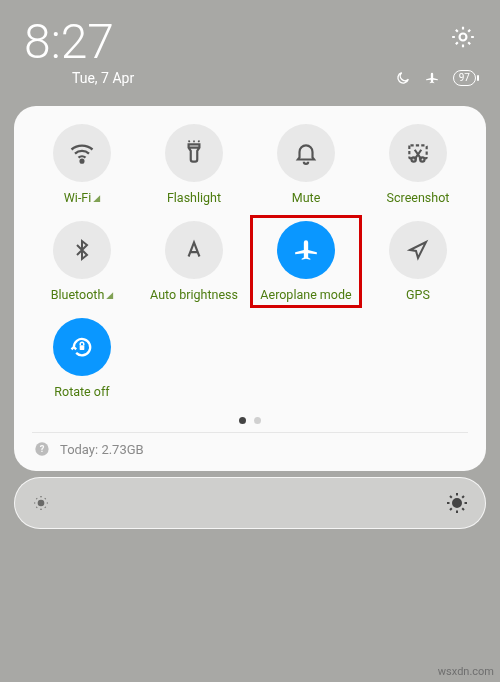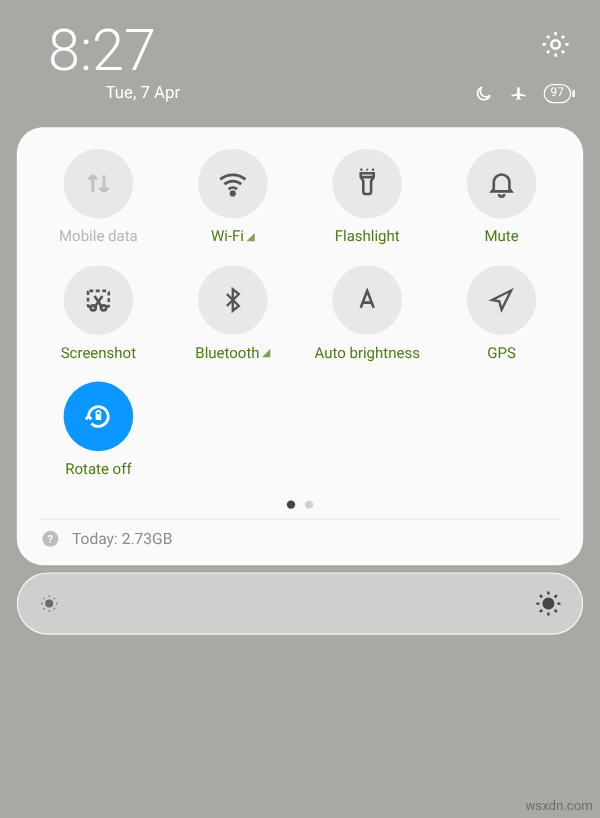--- a/index.html
+++ b/index.html
@@ -1,17 +1,17 @@
 <!DOCTYPE html>
 <html><head>
 <meta charset="utf-8">
 <style>
   * { box-sizing: border-box; margin: 0; padding: 0; font-family: -apple-system, BlinkMacSystemFont, "Segoe UI", Roboto, sans-serif; }
   body { width: 500px; height: 682px; background: #a8a8a5; overflow: hidden; position: relative; }
-  .status-top { padding: 18px 24px 12px 40px; color: #fff; text-align: right; }
+  .status-top { padding: 18px 24px 12px 24px; color: #fff; text-align: right; }
   .status-row1 { display: flex; justify-content: space-between; align-items: flex-start; }
   .clock { font-size: 48px; font-weight: 300; line-height: 1; }
   .gear { margin-top: 6px; }
   .status-row2 { display: flex; justify-content: space-between; align-items: center; margin-top: 4px; font-size: 14px; margin-left: 48px; }
   .status-icons { display: flex; align-items: center; gap: 14px; }
   .panel { margin: 8px 14px 6px 14px; background: #fafafa; border-radius: 22px; padding: 18px 14px 10px 14px; }
   .grid { display: grid; grid-template-columns: repeat(4, 1fr); gap: 16px 4px; }
   .tile { display: flex; flex-direction: column; align-items: center; gap: 8px; position: relative; }
   .circle { width: 58px; height: 58px; border-radius: 50%; background: #e8e8e8; display: flex; align-items: center; justify-content: center; }
   .circle.active { background: #0a97ff; }
@@ -55,28 +55,20 @@
           <path d="M2 14l8-2V5a2 2 0 1 1 4 0v7l8 2v2l-8-1v4l2 1v1l-4-1-4 1v-1l2-1v-4l-8 1z"></path>
         </svg>
       <div class="battpill">97</div>
     </div>
   </div>
 </div>
 
 <div class="panel">
   <div class="grid">
 
-    <div class="tile disabled">
-      <div class="circle">
-          <svg width="28" height="28" viewBox="0 0 24 24" fill="none" stroke="#888" stroke-width="2">
-            <path d="M8 18V6M8 6l-3 3M8 6l3 3M16 6v12M16 18l-3-3M16 18l3-3"></path>
-          </svg>
-        </div>
-      <div class="tile-label">Mobile data</div>
-    </div>
 
     <div class="tile">
       <div class="circle">
           <svg width="28" height="28" viewBox="0 0 24 24" fill="none" stroke="#555" stroke-width="2">
             <path d="M3 9a14 14 0 0 1 18 0M6 12.5a9 9 0 0 1 12 0M9 16a4.5 4.5 0 0 1 6 0"></path>
             <circle cx="12" cy="19" r="1.2" fill="#555"></circle>
           </svg>
         </div>
       <div class="tile-label"><span>Wi-Fi</span><span class="tri">◢</span></div>
     </div>
@@ -123,20 +115,29 @@
 
     <div class="tile">
       <div class="circle">
           <svg width="26" height="26" viewBox="0 0 24 24" fill="none" stroke="#555" stroke-width="2">
             <path d="M7 18L12 5l5 13M9 14h6"></path>
           </svg>
         </div>
       <div class="tile-label">Auto brightness</div>
     </div>
 
+    <div class="tile">
+      <div class="highlight-box"></div>
+      <div class="circle active">
+          <svg width="26" height="26" viewBox="0 0 24 24" fill="#fff">
+            <path d="M2 14l8-2V5a2 2 0 1 1 4 0v7l8 2v2l-8-1v4l2 1v1l-4-1-4 1v-1l2-1v-4l-8 1z"></path>
+          </svg>
+        </div>
+      <div class="tile-label">Aeroplane mode</div>
+    </div>
 
 
     <div class="tile">
       <div class="circle">
           <svg width="24" height="24" viewBox="0 0 24 24" fill="none" stroke="#555" stroke-width="2">
             <path d="M4 12L20 4l-8 16-2-7z"></path>
           </svg>
         </div>
       <div class="tile-label">GPS</div>
     </div>

